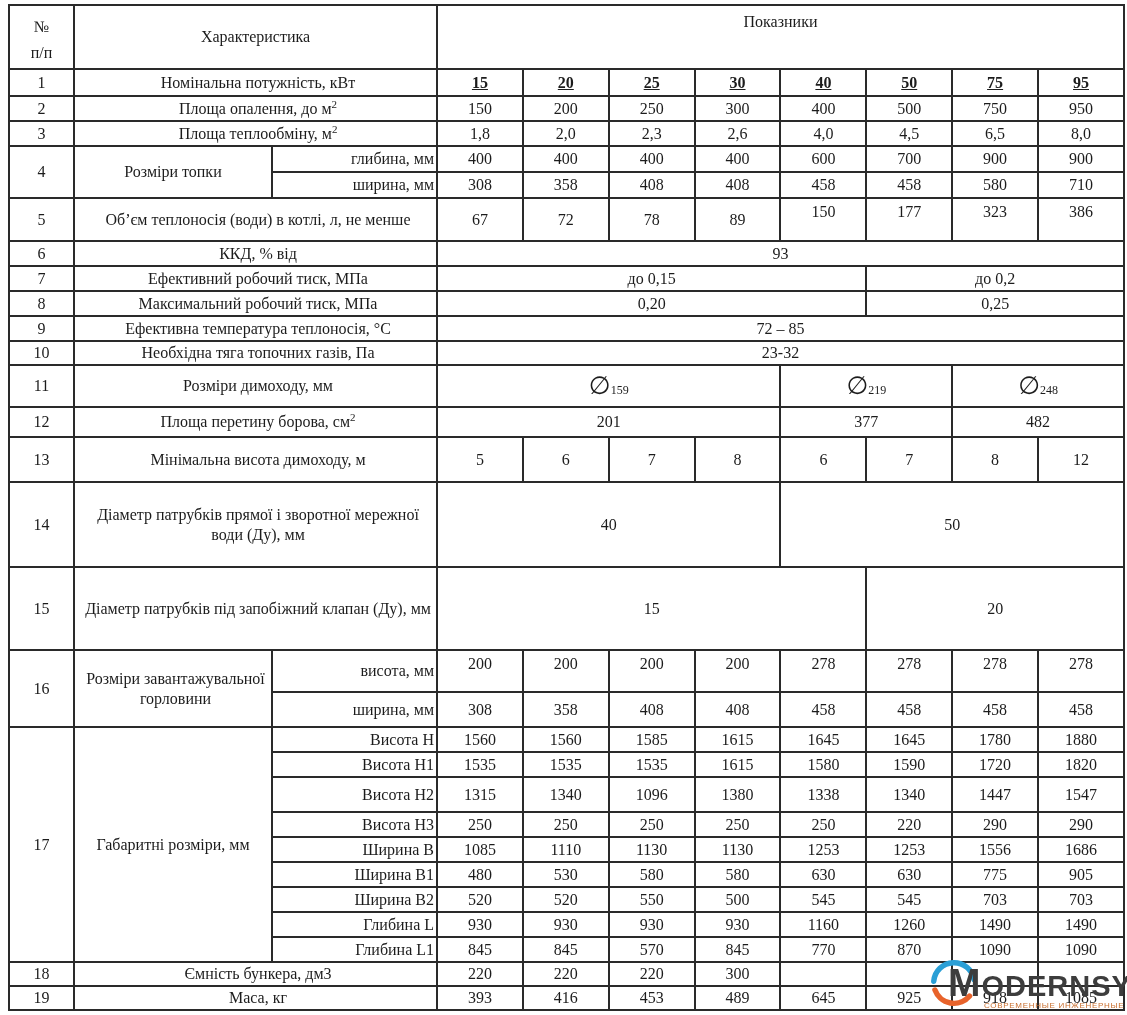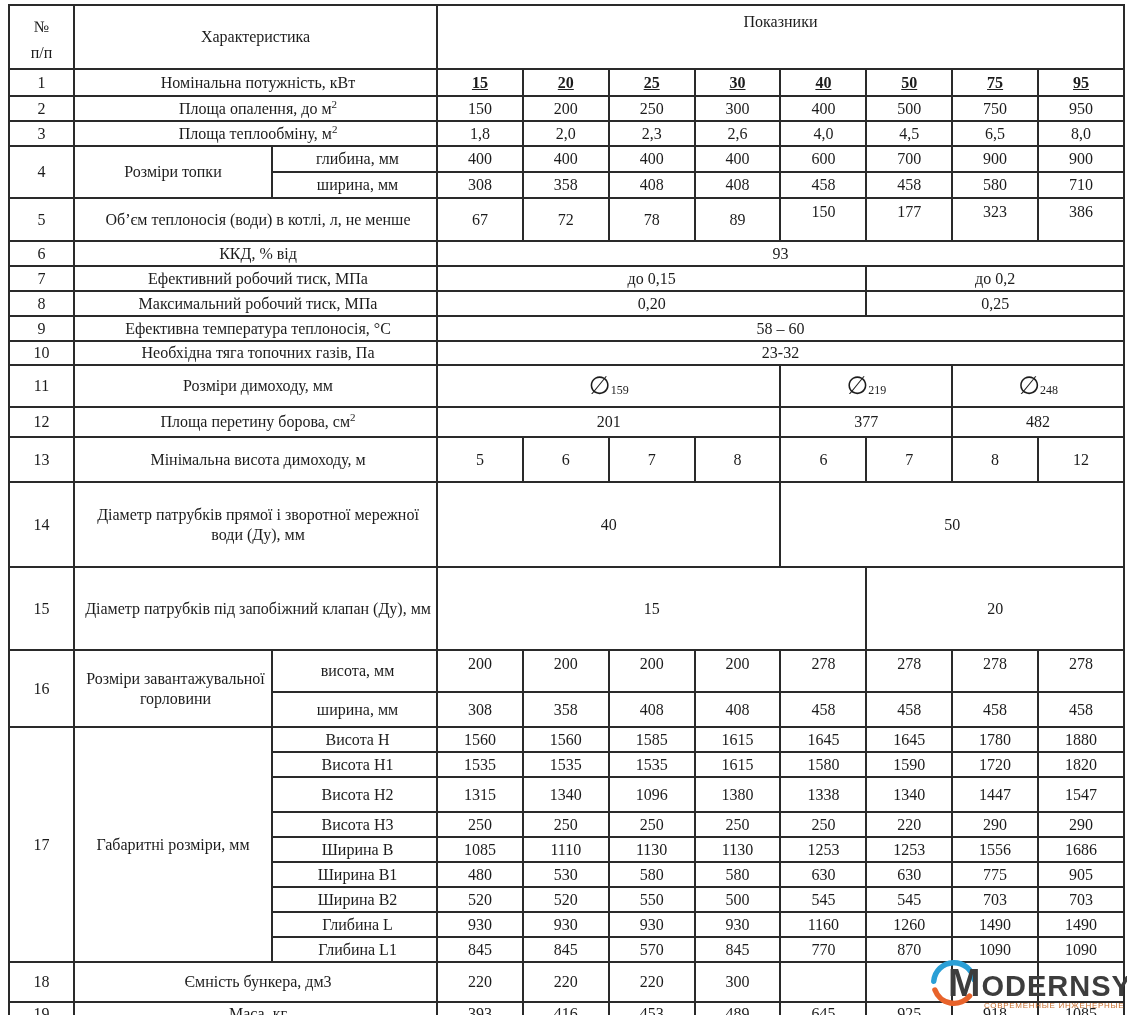--- a/index.html
+++ b/index.html
@@ -3,21 +3,21 @@
 <meta charset="utf-8">
 <style>
   html,body{margin:0;padding:0;background:#ffffff;}
   body{width:1127px;height:1015px;position:relative;overflow:hidden;
        font-family:"Liberation Serif", serif;color:#1c1c1c;}
   table.spec{border-collapse:collapse;table-layout:fixed;position:absolute;
        left:8px;top:4px;width:1117px;}
   td{border:2px solid #2a2a2a;font-size:16px;line-height:1.22;text-align:center;
      vertical-align:middle;padding:1px 2px;overflow:hidden;}
   td.lbl{text-align:center;padding-left:9px;padding-right:4px;}
-  td.sub{text-align:center;padding-left:8px;}
+  td.sub{text-align:right;padding-left:8px;}
   td.ctr{text-align:center;}
   .pw{font-weight:bold;text-decoration:underline;}
   .vtop{vertical-align:top;padding-top:3px;}
   .hdr-top{vertical-align:top;padding-top:6px;margin-top:36px;}
   .numhdr{vertical-align:top;padding-top:8px;line-height:1.6;}
   sup{font-size:11px;line-height:0;}
   .dsym{font-family:"DejaVu Sans",sans-serif;font-size:25px;line-height:1;font-weight:500;}
   .dnum{font-size:12px;}
   
   .logo{position:absolute;left:926px;top:954px;width:201px;height:61px;z-index:5;overflow:hidden;}
@@ -146,21 +146,21 @@
   <tr style="height:25px">
     <td>8</td>
     <td colspan="2" class="lbl">Максимальний робочий тиск, МПа</td>
     <td colspan="5">0,20</td>
     <td colspan="3">0,25</td>
   </tr>
 
   <tr style="height:25px">
     <td>9</td>
     <td colspan="2" class="lbl">Ефективна температура теплоносія, °С</td>
-    <td colspan="8">58 – 60</td>
+    <td colspan="8">72 – 85</td>
   </tr>
 
   <tr style="height:24px">
     <td>10</td>
     <td colspan="2" class="lbl">Необхідна тяга топочних газів, Па</td>
     <td colspan="8">23-32</td>
   </tr>
 
   <tr style="height:42px">
     <td>11</td>
@@ -325,21 +325,21 @@
     <td>845</td>
     <td>845</td>
     <td>570</td>
     <td>845</td>
     <td>770</td>
     <td>870</td>
     <td>1090</td>
     <td>1090</td>
   </tr>
 
-  <tr style="height:40px">
+  <tr style="height:24px">
     <td>18</td>
     <td colspan="2" class="lbl">Ємність бункера, дм3</td>
     <td>220</td>
     <td>220</td>
     <td>220</td>
     <td>300</td>
     <td></td>
     <td></td>
     <td></td>
     <td></td>

